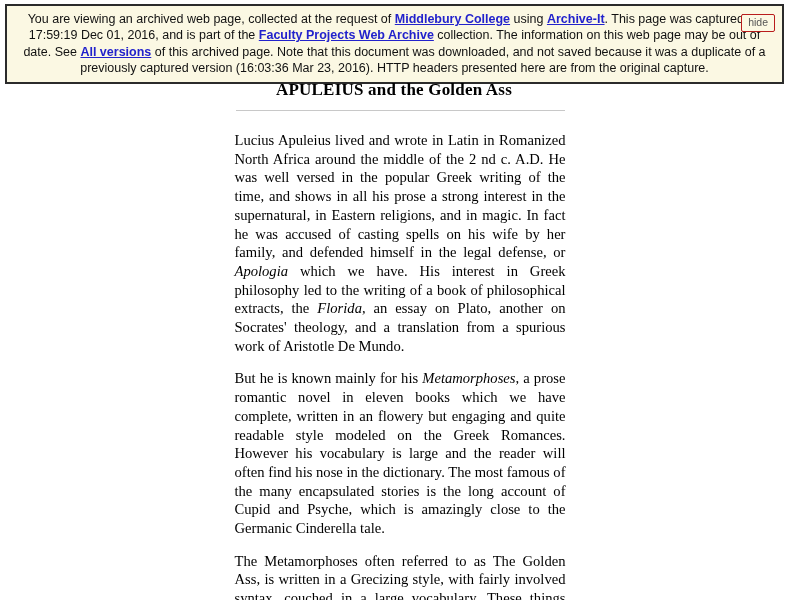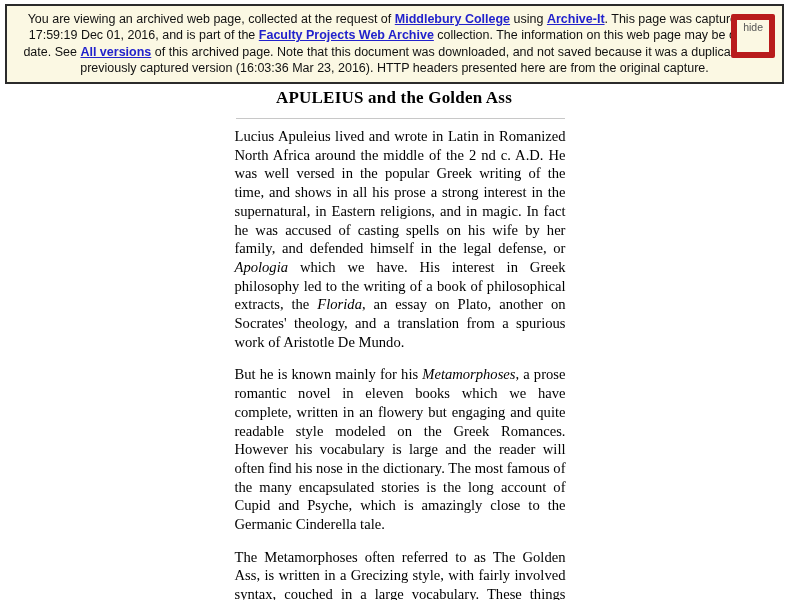--- a/index.html
+++ b/index.html
@@ -42,36 +42,36 @@
     font-weight: bold;
   }
   #hide-button {
     position: absolute;
     top: 8px;
     right: 7px;
     font-family: "Liberation Sans", "DejaVu Sans", sans-serif;
     font-size: 10.5px;
     color: #555555;
     background: #fbf8e3;
-    border: 6px solid #b91c1c;
+    border: 1px solid #b91c1c;
     border-radius: 2px;
-    padding: 1px 6px 18px 6px;
+    padding: 1px 6px 2px 6px;
     line-height: 13px;
     cursor: pointer;
   }
 
   
   #content {
     position: absolute;
     top: 76px;
     left: 0;
     width: 800px;
   }
   #page-title {
-    margin: 8px;
+    margin: 0;
     padding: 4px 12px 0 0;
     text-align: center;
     font-family: "Liberation Serif", "DejaVu Serif", serif;
     font-weight: bold;
     font-size: 17px;
     letter-spacing: 0.2px;
   }
   #title-rule {
     width: 329px;
     margin: 10px auto 0 auto;
@@ -84,21 +84,21 @@
     margin: 0 auto;
     padding-top: 8px;
     text-align: justify;
     font-size: 14.6px;
     line-height: 18.7px;
   }
   #article p {
     margin: 0 0 14px 0;
     text-align: justify;
   }
-  #article p:first-child { margin-top: 0; }
+  #article p:first-child { margin-top: 12px; }
   .i { font-style: italic; }
 </style>
 </head>
 <body>
 
 <div id="archive-banner">
   <button id="hide-button">hide</button>
   <span class="banner-text" id="banner-text"><span>You are viewing an archived web page, collected at the request of </span><a href="#">Middlebury College</a><span> using </span><a href="#">Archive-It</a><span>. This page was captured on 17:59:19 Dec 01, 2016, and is part of the </span><a href="#">Faculty Projects Web Archive</a><span> collection. The information on this web page may be out of date. See </span><a href="#">All versions</a><span> of this archived page. Note that this document was downloaded, and not saved because it was a duplicate of a previously captured version (16:03:36 Mar 23, 2016). HTTP headers presented here are from the original capture.</span></span>
 </div>
 

